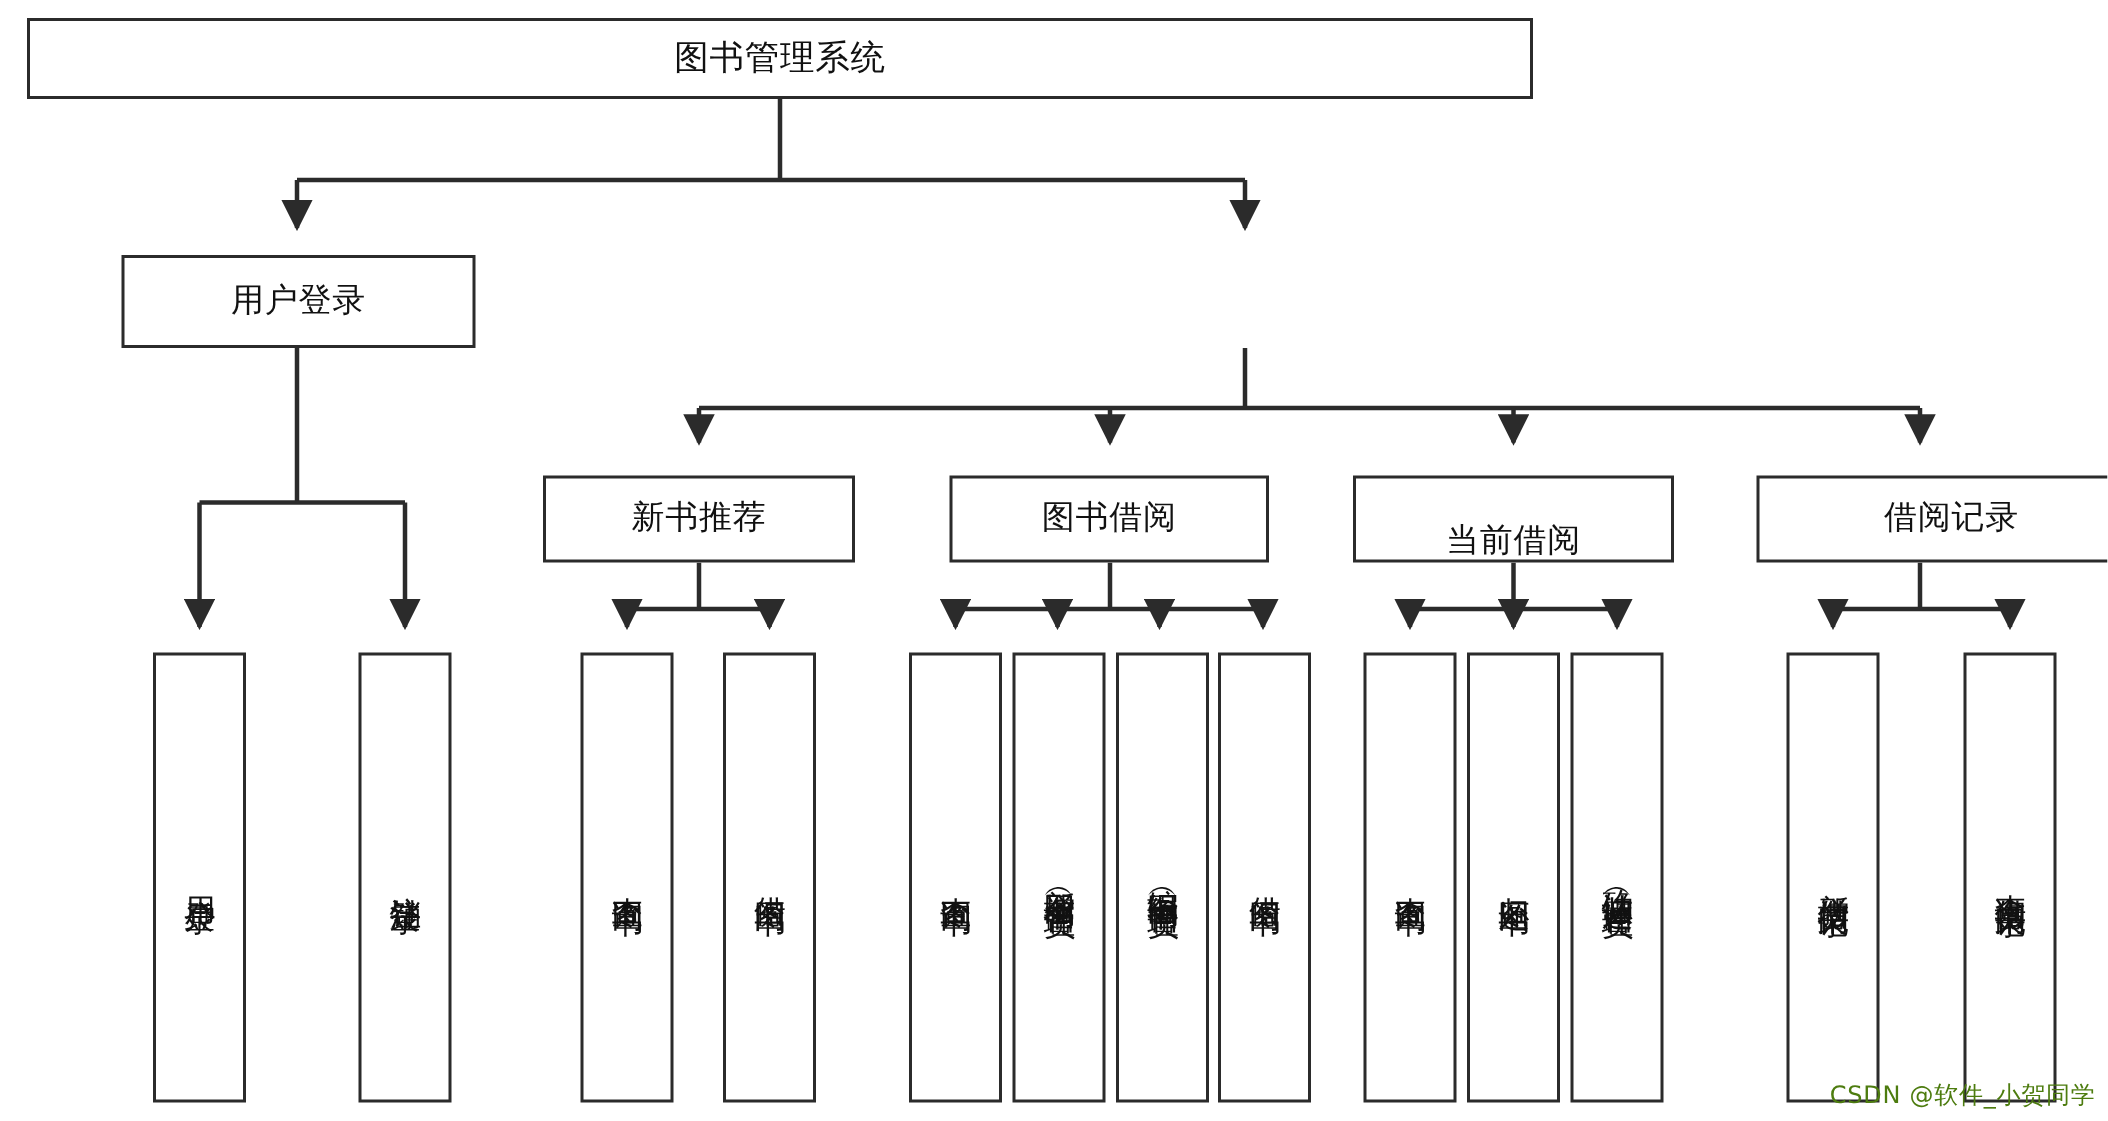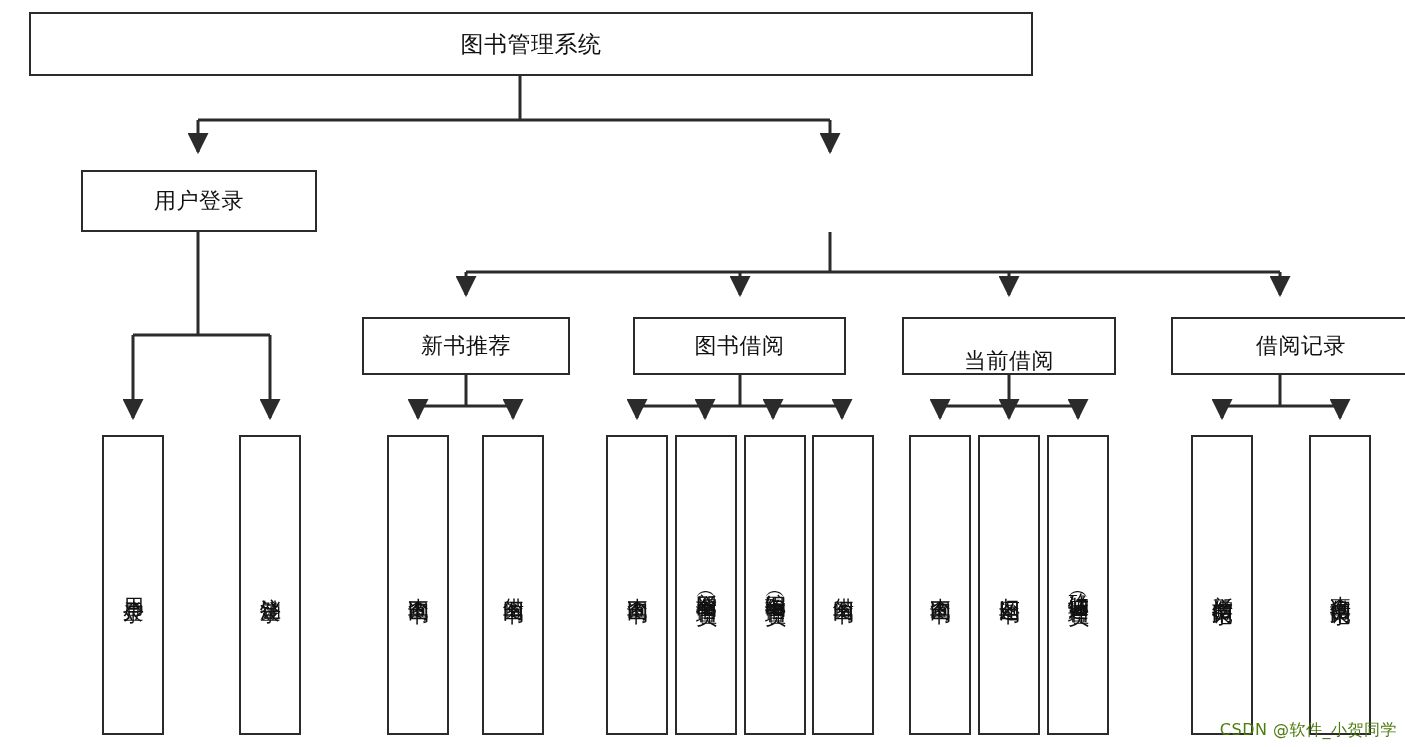--- a/index.html
+++ b/index.html
@@ -124,21 +124,21 @@
       <path d="M 1009 406 L 1009 418" marker-end="url(#arrow)"></path>
       <path d="M 1078 406 L 1078 418" marker-end="url(#arrow)"></path>
 
       <path d="M 1280 375 L 1280 406"></path>
       <path d="M 1222 406 L 1340 406"></path>
       <path d="M 1222 406 L 1222 418" marker-end="url(#arrow)"></path>
       <path d="M 1340 406 L 1340 418" marker-end="url(#arrow)"></path>
     </g>
   </svg>
 
-  <div class="node horiz root" style="left:29px; top:12px; width:1004px; height:64px;">
+  <div class="node horiz root" style="left:18px; top:12px; width:1004px; height:54px;">
     <span class="label">图书管理系统</span>
   </div>
 
   <div class="node horiz" style="left:81px; top:170px; width:236px; height:62px;">
     <span class="label">用户登录</span>
   </div>
 
   <div class="node horiz" style="left:362px; top:317px; width:208px; height:58px;">
     <span class="label">新书推荐</span>
   </div>

